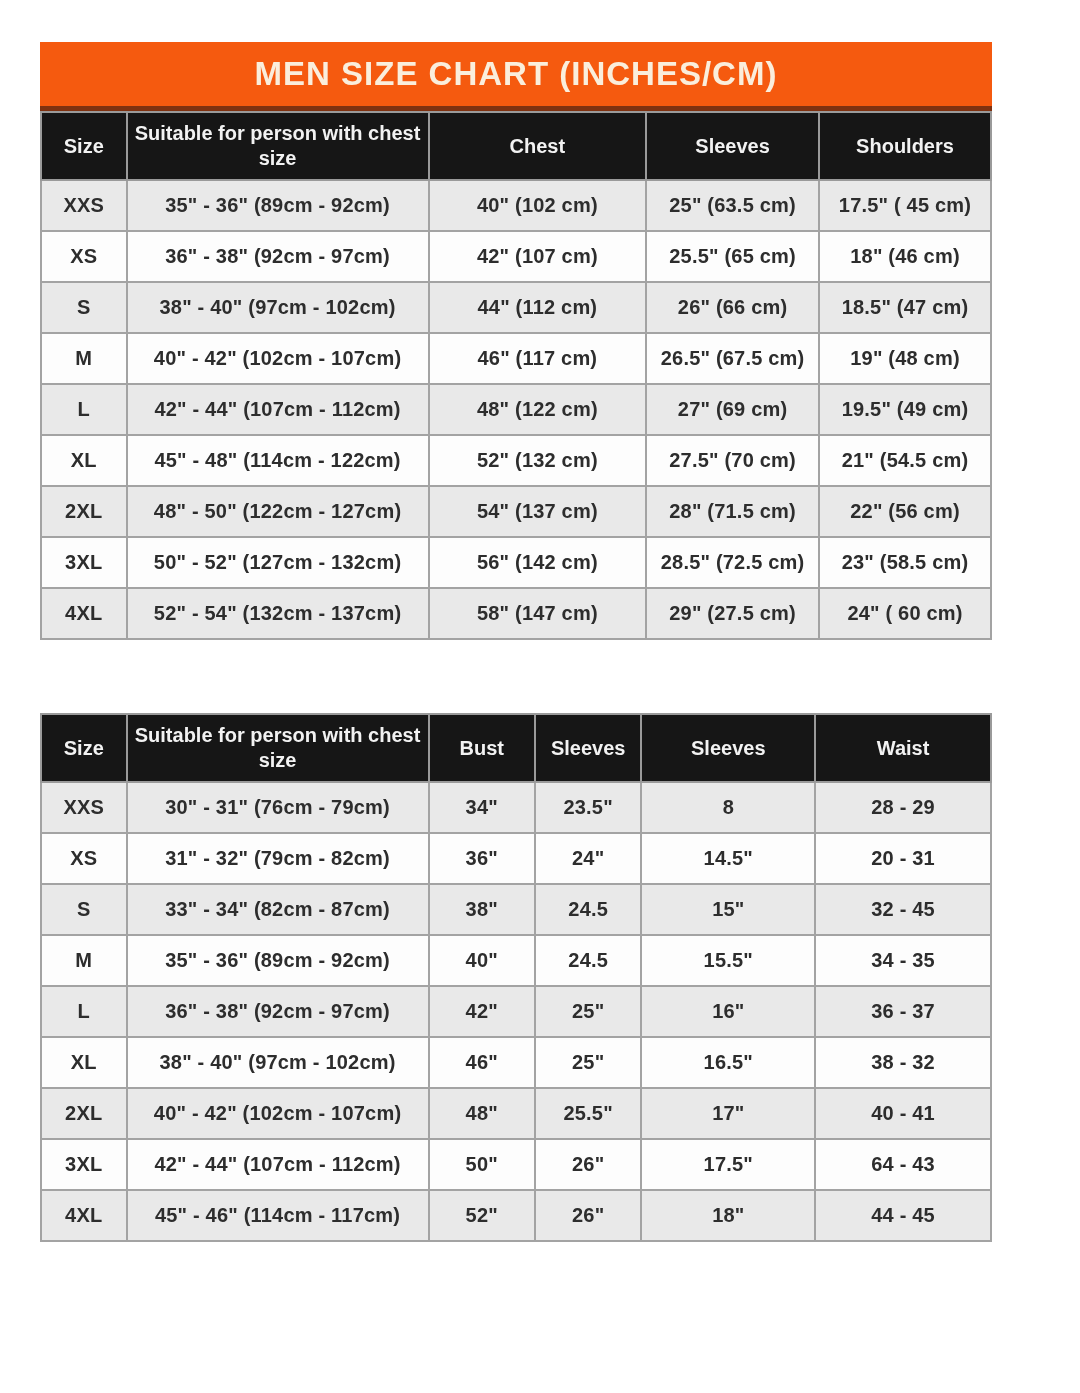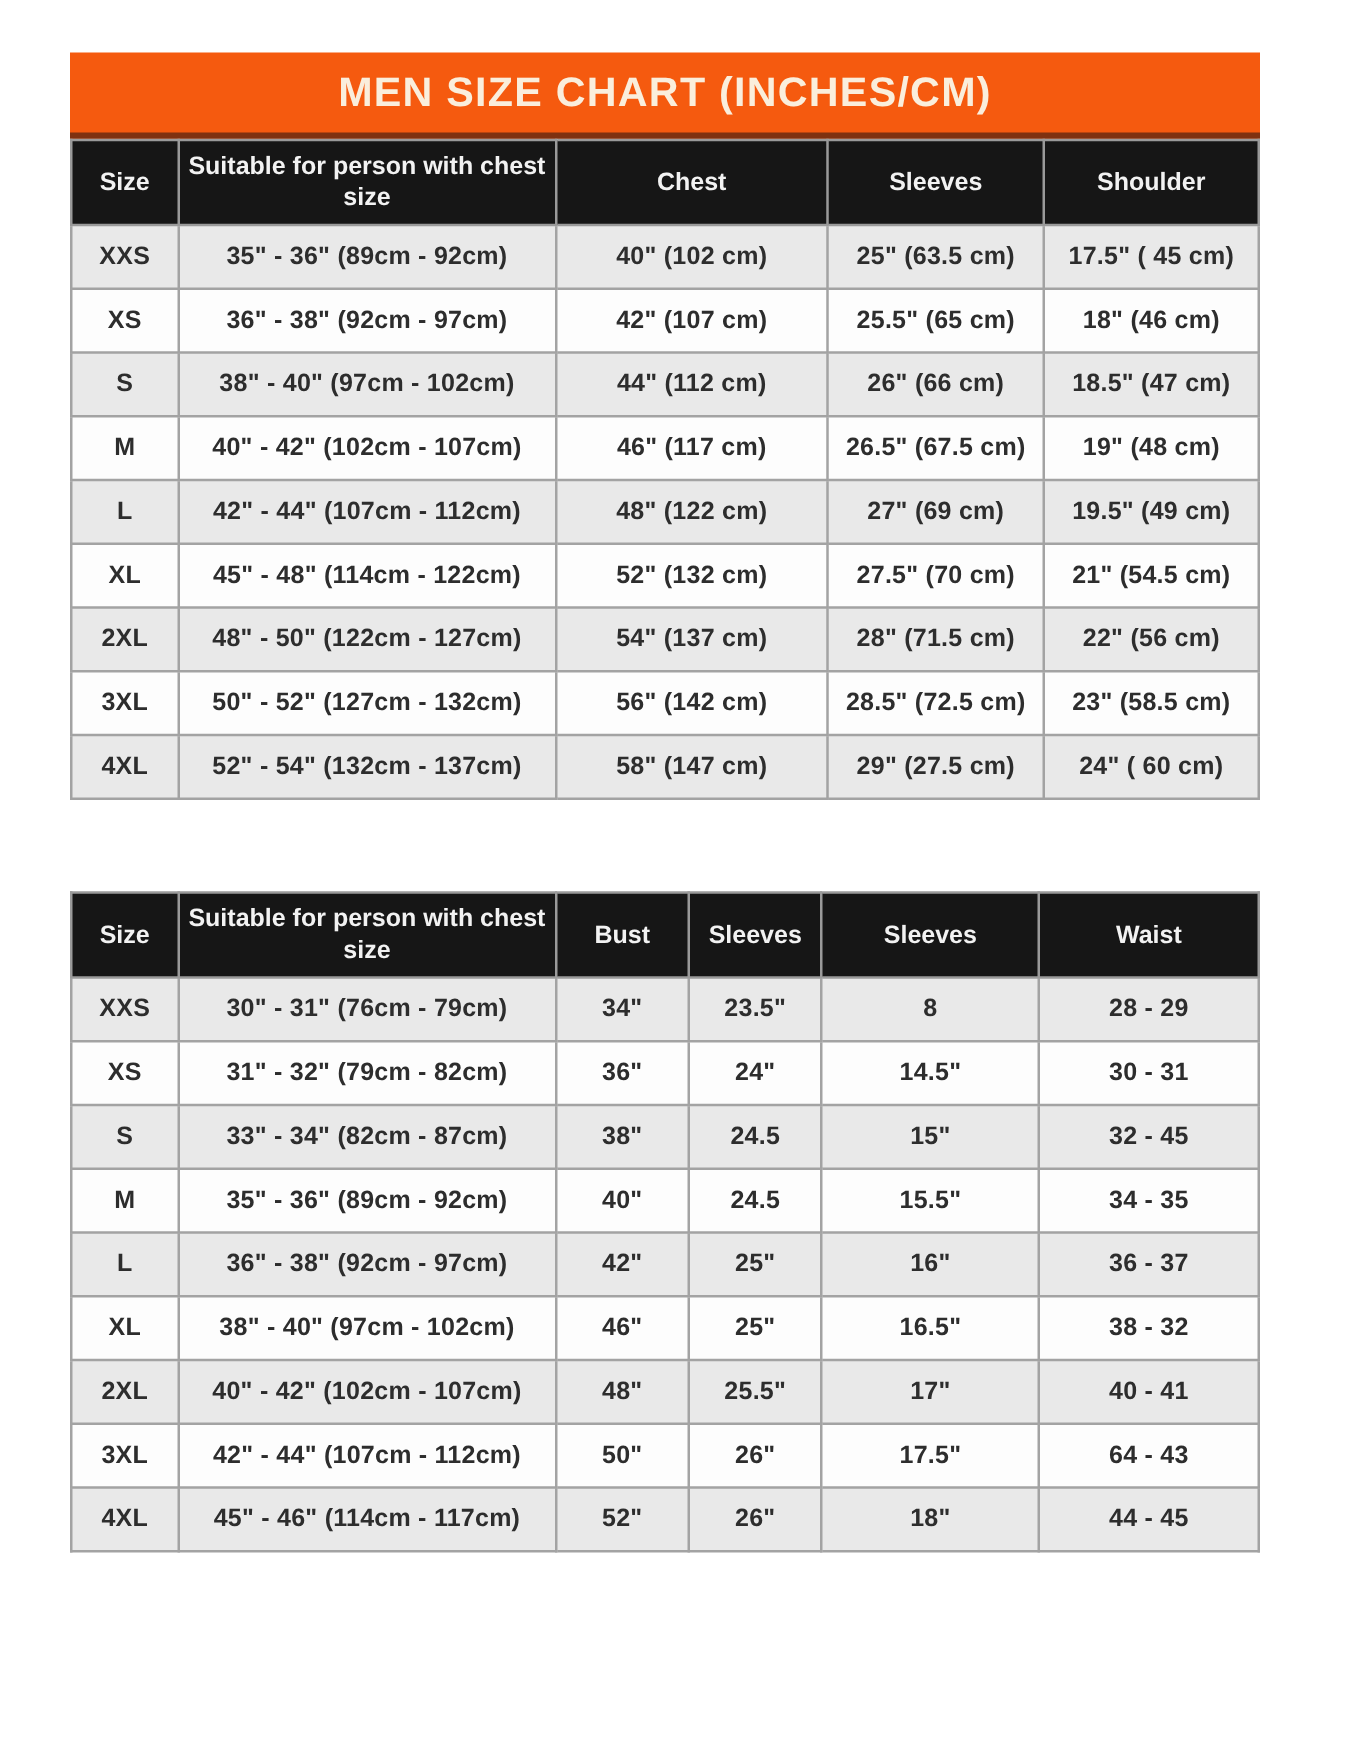--- a/index.html
+++ b/index.html
@@ -9,21 +9,21 @@
     font-family: "Liberation Sans", sans-serif;
   }
   body {
     width: 1080px;
     height: 1393px;
     position: relative;
     overflow: hidden;
   }
   .chart-section {
     position: absolute;
-    left: 56px;
+    left: 40px;
     width: 952px;
   }
   #men-section { top: 42px; }
   #women-section { top: 713px; }
 
   .title-bar {
     height: 64px;
     background: #F55A0F;
     border-bottom: 5px solid #7e3110;
     display: flex;
@@ -94,21 +94,21 @@
         <col class="c-chest">
         <col class="c-sleeves">
         <col class="c-shoulders">
     </colgroup>
   <thead>
         <tr>
           <th>Size</th>
           <th>Suitable for person with chest size</th>
           <th>Chest</th>
           <th>Sleeves</th>
-          <th>Shoulder</th>
+          <th>Shoulders</th>
         </tr>
       </thead>
       <tbody>
         <tr>
           <td>XXS</td>
           <td>35" - 36" (89cm - 92cm)</td>
           <td>40" (102 cm)</td>
           <td>25" (63.5 cm)</td>
           <td>17.5" ( 45 cm)</td>
         </tr>
@@ -200,21 +200,21 @@
           <td>23.5"</td>
           <td>8</td>
           <td>28 - 29</td>
         </tr>
         <tr>
           <td>XS</td>
           <td>31" - 32" (79cm - 82cm)</td>
           <td>36"</td>
           <td>24"</td>
           <td>14.5"</td>
-          <td>30 - 31</td>
+          <td>20 - 31</td>
         </tr>
         <tr>
           <td>S</td>
           <td>33" - 34" (82cm - 87cm)</td>
           <td>38"</td>
           <td>24.5</td>
           <td>15"</td>
           <td>32 - 45</td>
         </tr>
         <tr>

